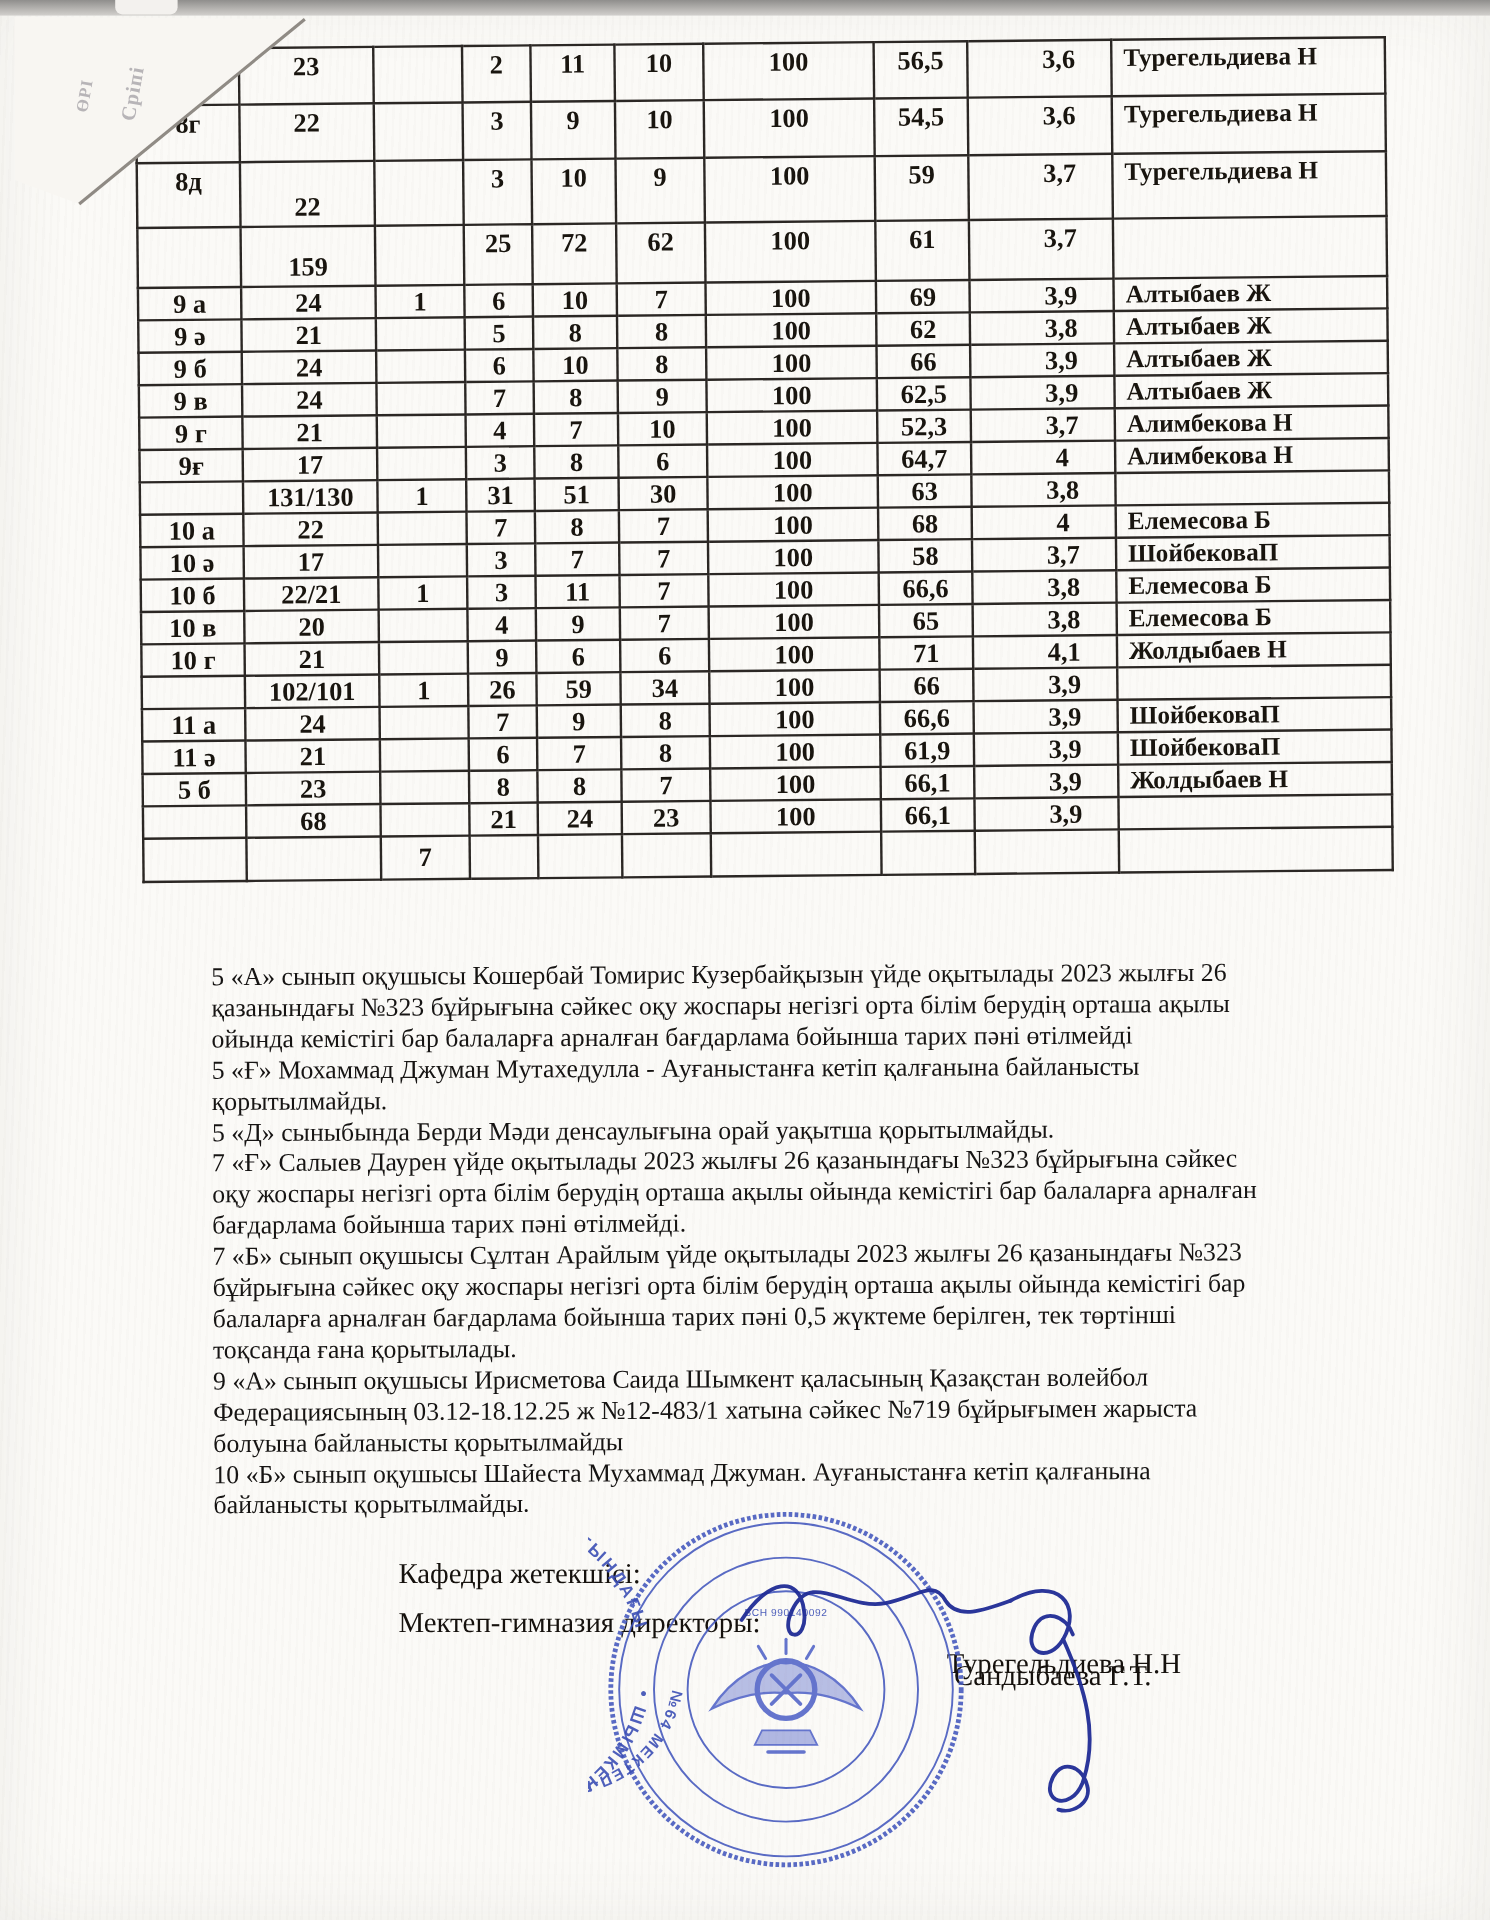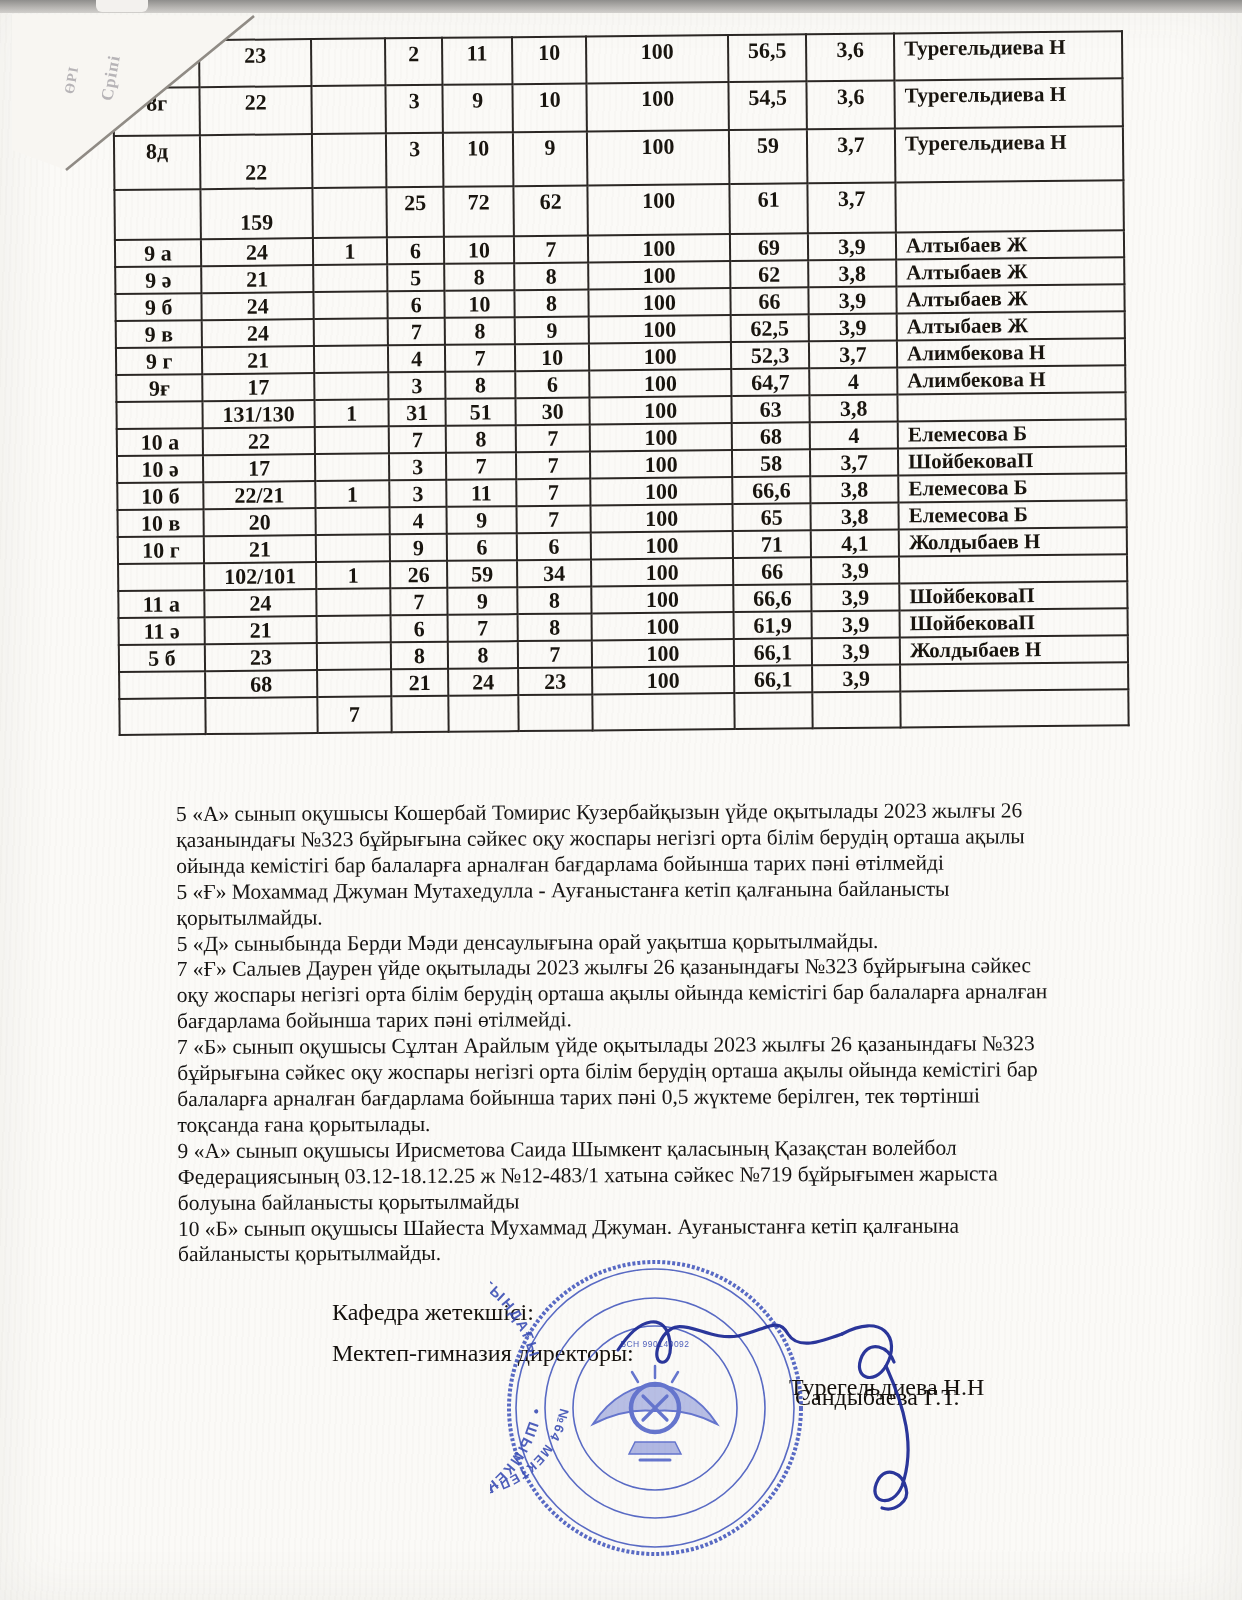--- a/index.html
+++ b/index.html
@@ -38,21 +38,21 @@
     font-family:"Liberation Serif", serif;
   }
   .c-cls{width:84px;}
   .c-cnt{width:110px;}
   .c-ex{width:72px;}
   .c-n1{width:55px;}
   .c-n2{width:68px;}
   .c-n3{width:72px;}
   .c-pct{width:140px;}
   .c-q{width:76px;margin-left:48px;}
-  .c-avg{width:86px;}
+  .c-avg{width:86px;padding-left:32px;}
   .c-t{width:217px;text-align:left;padding-left:9px;font-size:21px;}
   tr:nth-child(1){height:47px;}
   tr:nth-child(2){height:48px;}
   tr:nth-child(3){height:54px;}
   tr:nth-child(4){height:50px;}
   tr:nth-child(n+5){height:27px;}
   tr:nth-child(22){height:36px;}
   tr:nth-child(-n+4) td{vertical-align:top;padding-top:3px;}
   tr:nth-child(3) td.c-cnt, tr:nth-child(4) td.c-cnt{vertical-align:bottom;padding-bottom:4px;}
   tr:nth-child(n+5) td{vertical-align:middle;}

